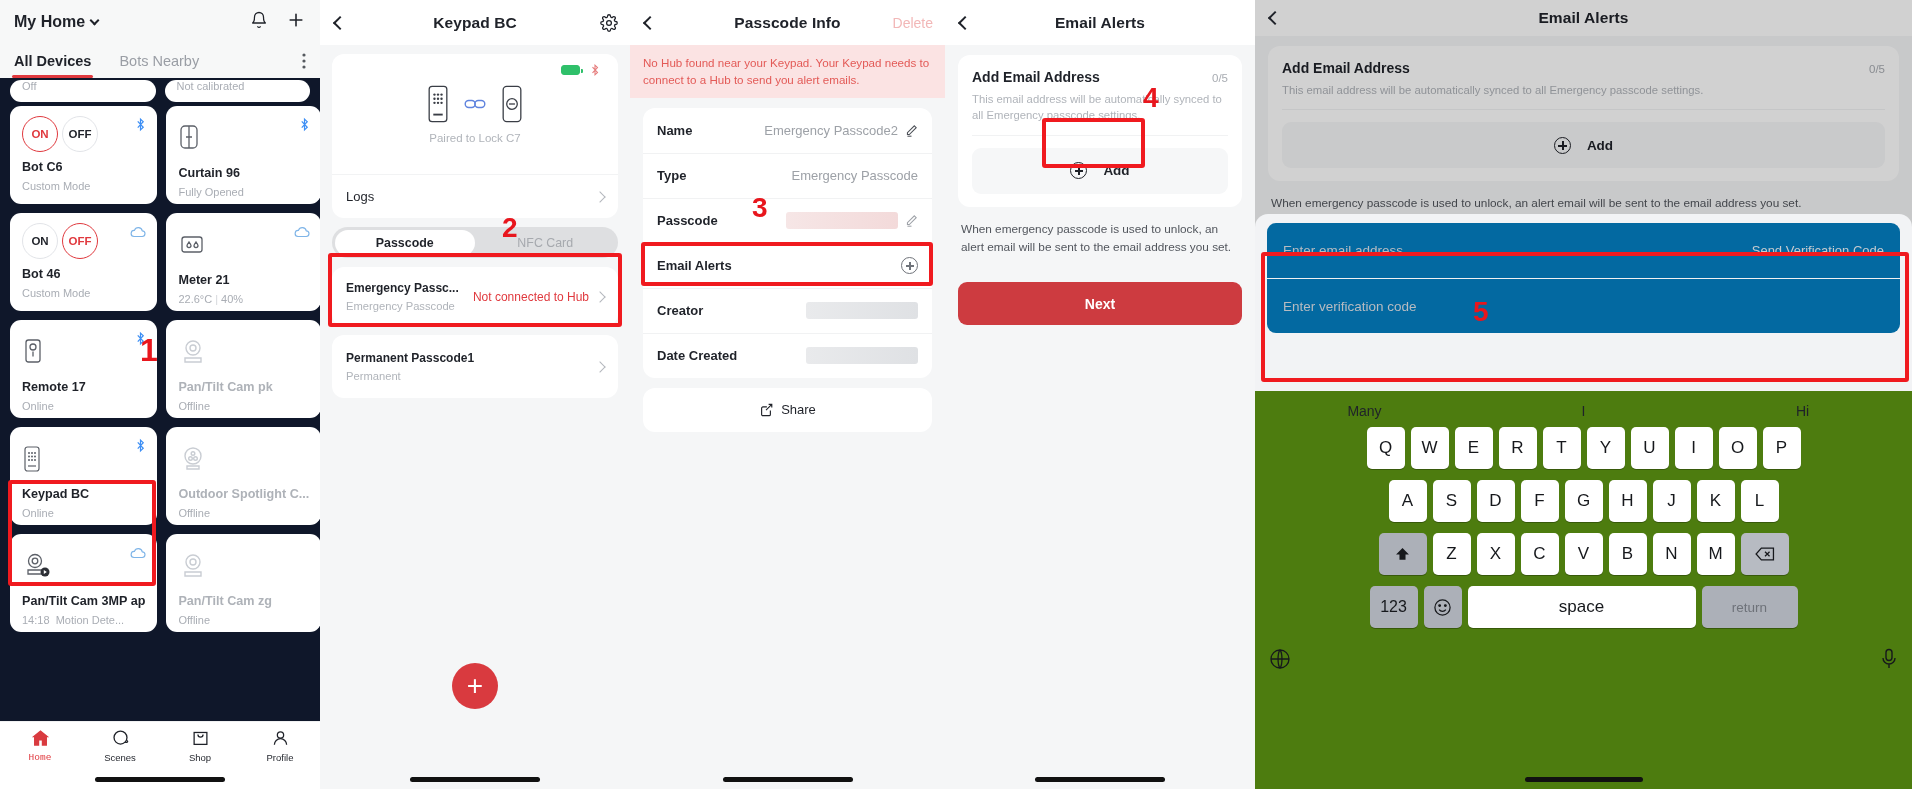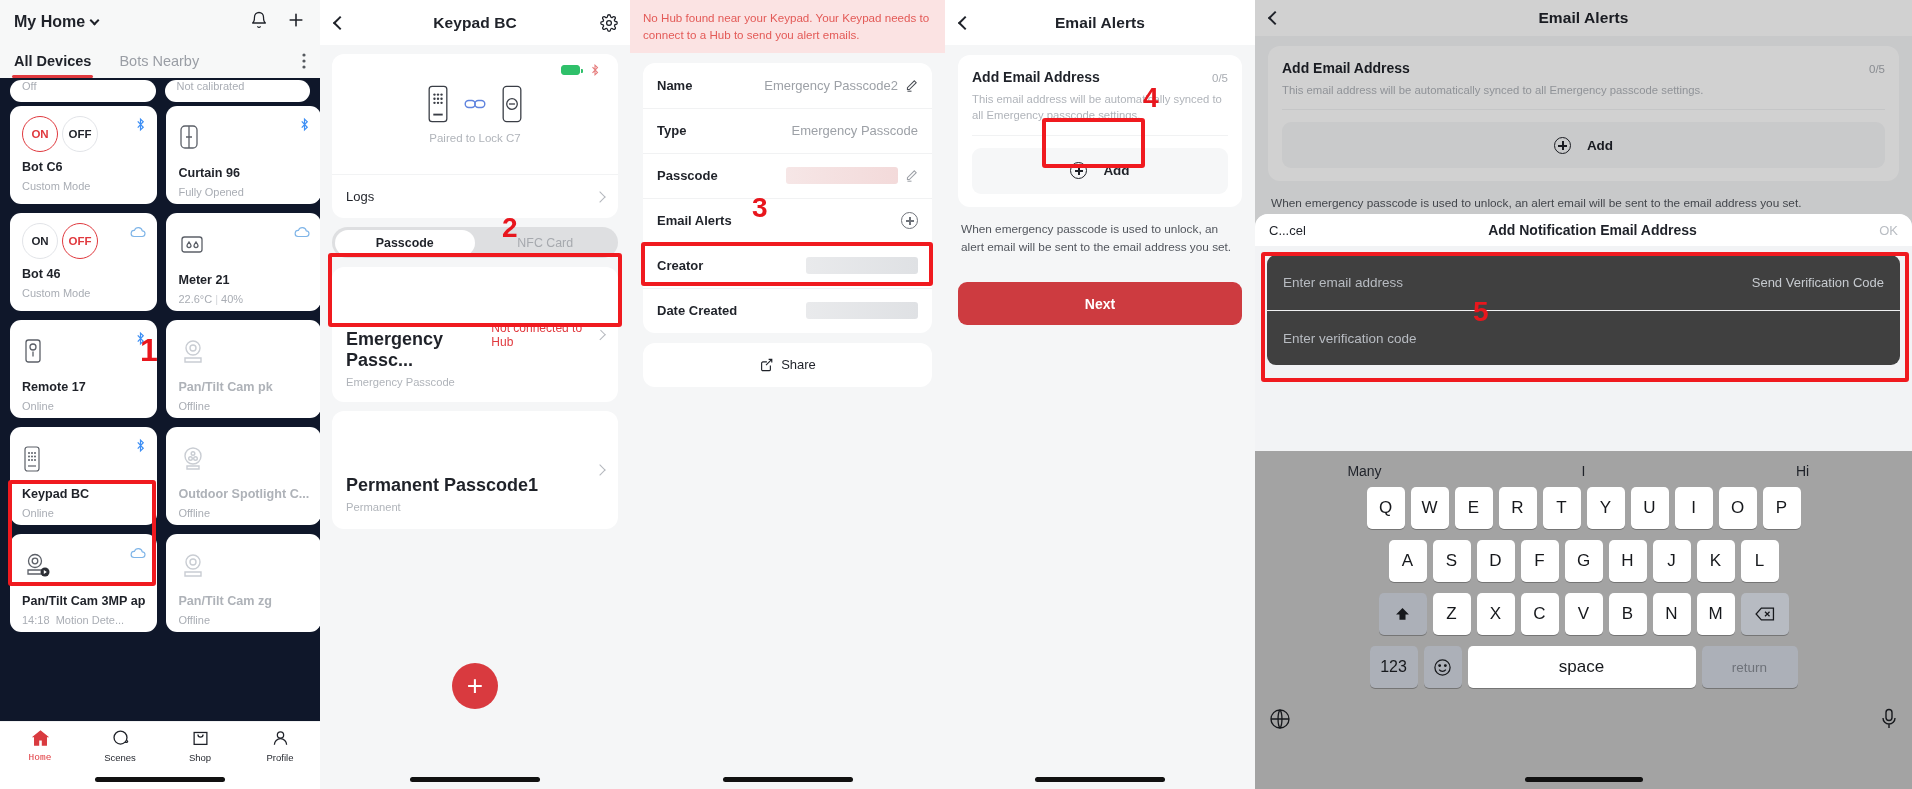--- a/index.html
+++ b/index.html
@@ -72,21 +72,21 @@
   .battery { position:absolute; right:38px; top:11px; width:19px; height:10px; border:1.4px solid #2fc06a; border-radius:3px; background:#2fc06a;}
   .battery::after{content:"";position:absolute;right:-4px;top:2.5px;width:2px;height:4px;background:#2fc06a;border-radius:0 1px 1px 0;}
   .bt-red { position:absolute; right:18px; top:9px; }
   .row-line { height:44px; display:flex; align-items:center; justify-content:space-between; padding:0 14px; font-size:13px; color:#1f2229; border-top:1px solid #f2f3f4;}
 
   .segmented { margin:8px 12px 0 12px; height:31px; background:#dedfe1; border-radius:16px; display:flex; padding:2.5px; position:relative;}
   .seg { flex:1; display:flex; align-items:center; justify-content:center; font-size:12.4px; color:#a6a9ae; border-radius:14px;}
   .seg.on { background:#fff; color:#1f2229; font-weight:700; }
 
   .pc-item { background:#fff; border-radius:12px; margin:9px 12px; padding:14px 14px; display:flex; align-items:center; justify-content:space-between; }
-  .pc-l .t { font-size:18px; font-weight:700; color:#1f2229;margin-top:48px; }
+  .pc-l .t { font-size:12px; font-weight:700; color:#1f2229; }
   .pc-l .s { font-size:11.2px; color:#b0b4ba; margin-top:5px; }
   .pc-r { display:flex; align-items:center; gap:7px; font-size:12px; color:#e0393e; }
   .fab { position:absolute; left:50%; transform:translateX(-50%); bottom:80px; width:46px; height:46px; border-radius:50%; background:#d93a3f; color:#fff; display:flex; align-items:center; justify-content:center; font-size:28px; font-weight:300; line-height:0; }
 
   
   .warn { background:#fbe3e3; color:#e35a57; font-size:11.6px; line-height:1.5; padding:9px 13px; }
   .info-card { background:#fff; border-radius:12px; margin:10px 13px; }
   .irow { height:45px; display:flex; align-items:center; justify-content:space-between; padding:0 14px; }
   .irow + .irow { border-top:1px solid #f1f2f3; }
   .irow .lbl { font-size:13px; font-weight:700; color:#1f2229; }
@@ -116,28 +116,28 @@
 
   
   .p5bg { position:absolute; inset:0; background:#f5f6f7; }
   .p5dim { position:absolute; inset:0; background:rgba(0,0,0,.18); }
   .p5nav { position:relative; height:36px; background:#fff; display:flex; align-items:center; }
   .sheet { position:absolute; left:0; right:0; top:214px; bottom:0; background:#f2f3f5; border-radius:13px 13px 0 0; overflow:hidden; }
   .sheet-head { height:32px; display:flex; align-items:center; justify-content:space-between; padding:0 14px; background:#fff;}
   .sheet-head .c { font-size:13px; color:#1f2229; }
   .sheet-head .t { font-size:14px; font-weight:700; color:#1f2229; }
   .sheet-head .ok { font-size:13px; color:#b9bdc3; }
-  .field-wrap { margin:9px 12px 0 12px; background:#404040; border-radius:9px; }
+  .field-wrap { margin:9px 12px 0 12px; background:#0369a1; border-radius:9px; }
   .fld { height:55px; display:flex; align-items:center; justify-content:space-between; padding:0 16px; }
   .fld + .fld { border-top:1px solid #f0f1f2; }
   .fld .ph { font-size:13.5px; color:#b7bbc1; }
   .fld .send { font-size:13px; color:#c6cacf; }
 
   
-  .kb { position:absolute; left:0; right:0; bottom:0; height:338px; background:#a3a3a3; padding-top:4px; }
+  .kb { position:absolute; left:0; right:0; bottom:0; height:398px; background:#4d7c0f; padding-top:4px; }
   .kb-sugg { height:32px; display:flex; align-items:center; }
   .kb-sugg div { flex:1; text-align:center; font-size:14px; color:#1f2229; }
   .kb-row { display:flex; justify-content:center; gap:6px; margin-bottom:11px; }
   .key { width:38px; height:42px; background:#fff; border-radius:5px; display:flex; align-items:center; justify-content:center; font-size:17px; color:#16181c; box-shadow:0 1px 0 rgba(0,0,0,.28); }
   .key.wide { width:48px; background:#acb0b8; }
   .key.num { width:48px; background:#acb0b8; font-size:16px; }
   .key.emoji { width:38px; background:#acb0b8; }
   .key.space { width:228px; }
   .key.ret { width:96px; background:#acb0b8; font-size:13.5px; color:#6e7279;}
   .kb-bottom { display:flex; align-items:center; justify-content:space-between; padding:4px 14px 0 14px; height:40px;}
@@ -477,20 +477,27 @@
     </div>
 
     <div class="annot" style="left:182px; top:212px; font-size:28px;">2</div>
     <div class="hl" style="left:8px; top:253px; width:294px; height:74px;"></div>
 
     <div class="fab">+</div>
     <div class="homebar"></div>
   </div>
 
   <div class="panel p3">
+    <div class="navbar">
+      <div class="nav-back">
+          <i class="chev-l"></i>
+        </div>
+      <div class="nav-title">Passcode Info</div>
+      <div class="nav-right del">Delete</div>
+    </div>
 
     <div class="warn">No Hub found near your Keypad. Your Keypad needs to connect to a Hub to send you alert emails.</div>
 
     <div class="info-card">
       <div class="irow">
         <span class="lbl">Name</span>
         <span class="val">
           <span>Emergency Passcode2</span>
           <svg width="13" height="13" viewBox="0 0 16 16" fill="none" stroke="#4b4f56" stroke-width="1.3">
               <path d="M11.5 2.2 13.8 4.5 5.3 13H3v-2.3z"></path>
@@ -593,25 +600,20 @@
         <div class="addbtn">
           <i class="plus-circ2"></i>
           <span>Add</span>
         </div>
       </div>
       <div class="p4note">When emergency passcode is used to unlock, an alert email will be sent to the email address you set.</div>
     </div>
     <div class="p5dim"></div>
 
     <div class="sheet">
-      <div class="sheet-head">
-        <span class="c">C...cel</span>
-        <span class="t">Add Notification Email Address</span>
-        <span class="ok">OK</span>
-      </div>
       <div class="field-wrap">
         <div class="fld">
           <span class="ph">Enter email address</span>
           <span class="send">Send Verification Code</span>
         </div>
         <div class="fld">
           <span class="ph">Enter verification code</span>
         </div>
       </div>
 

